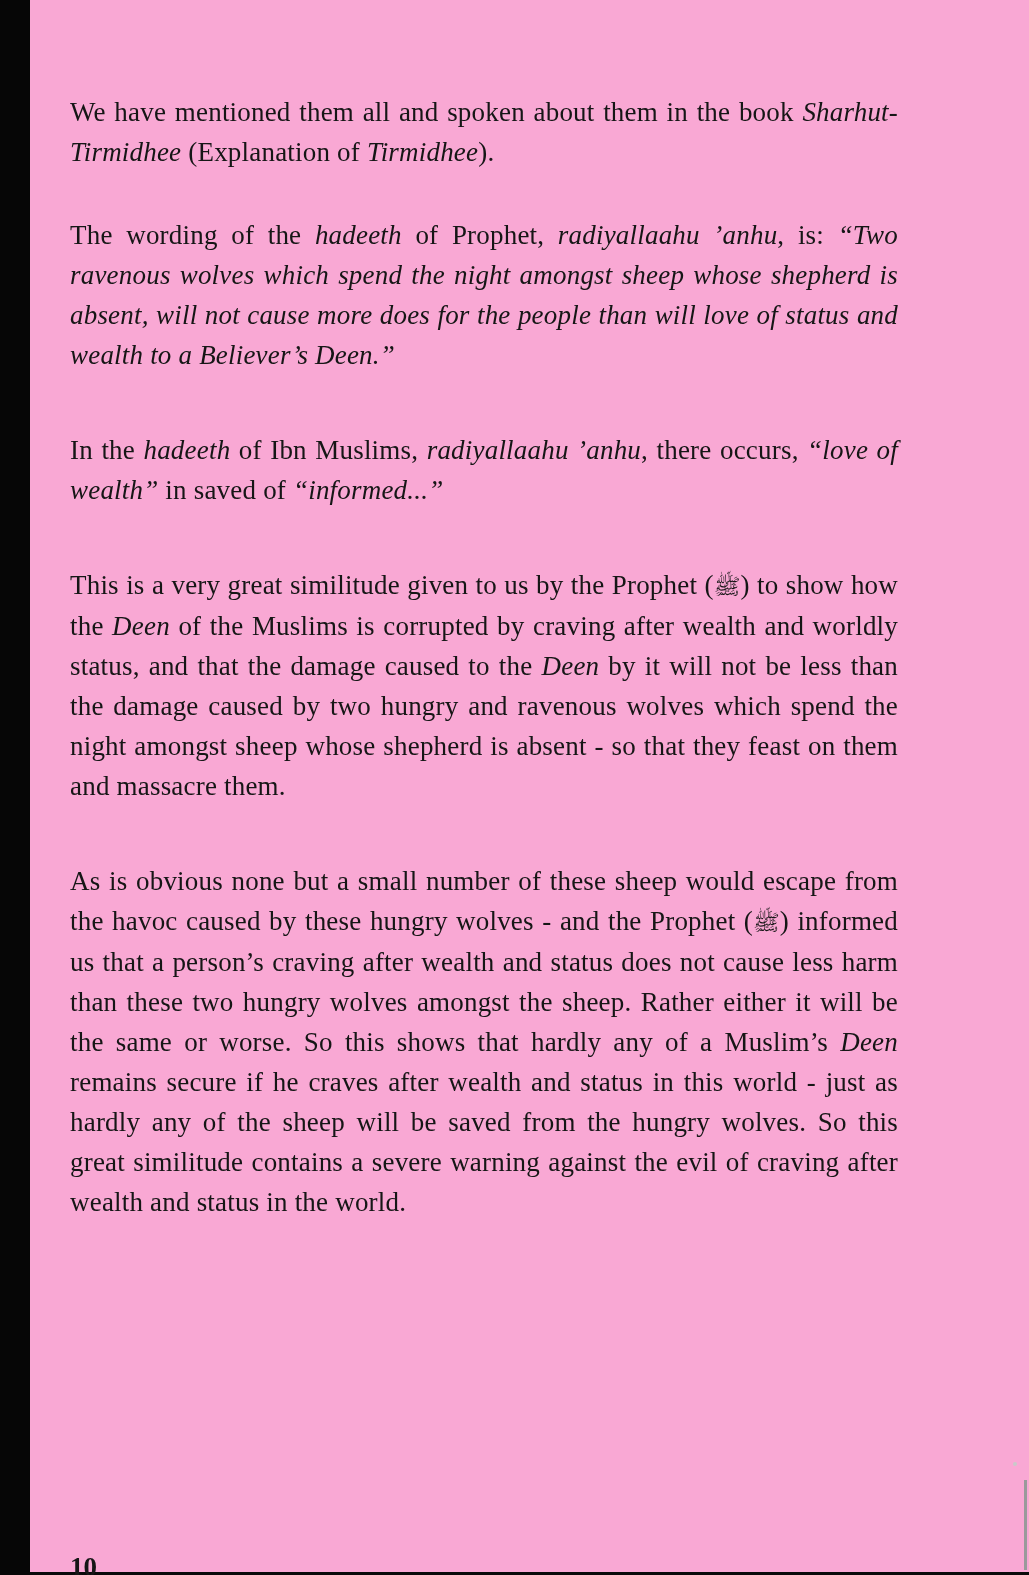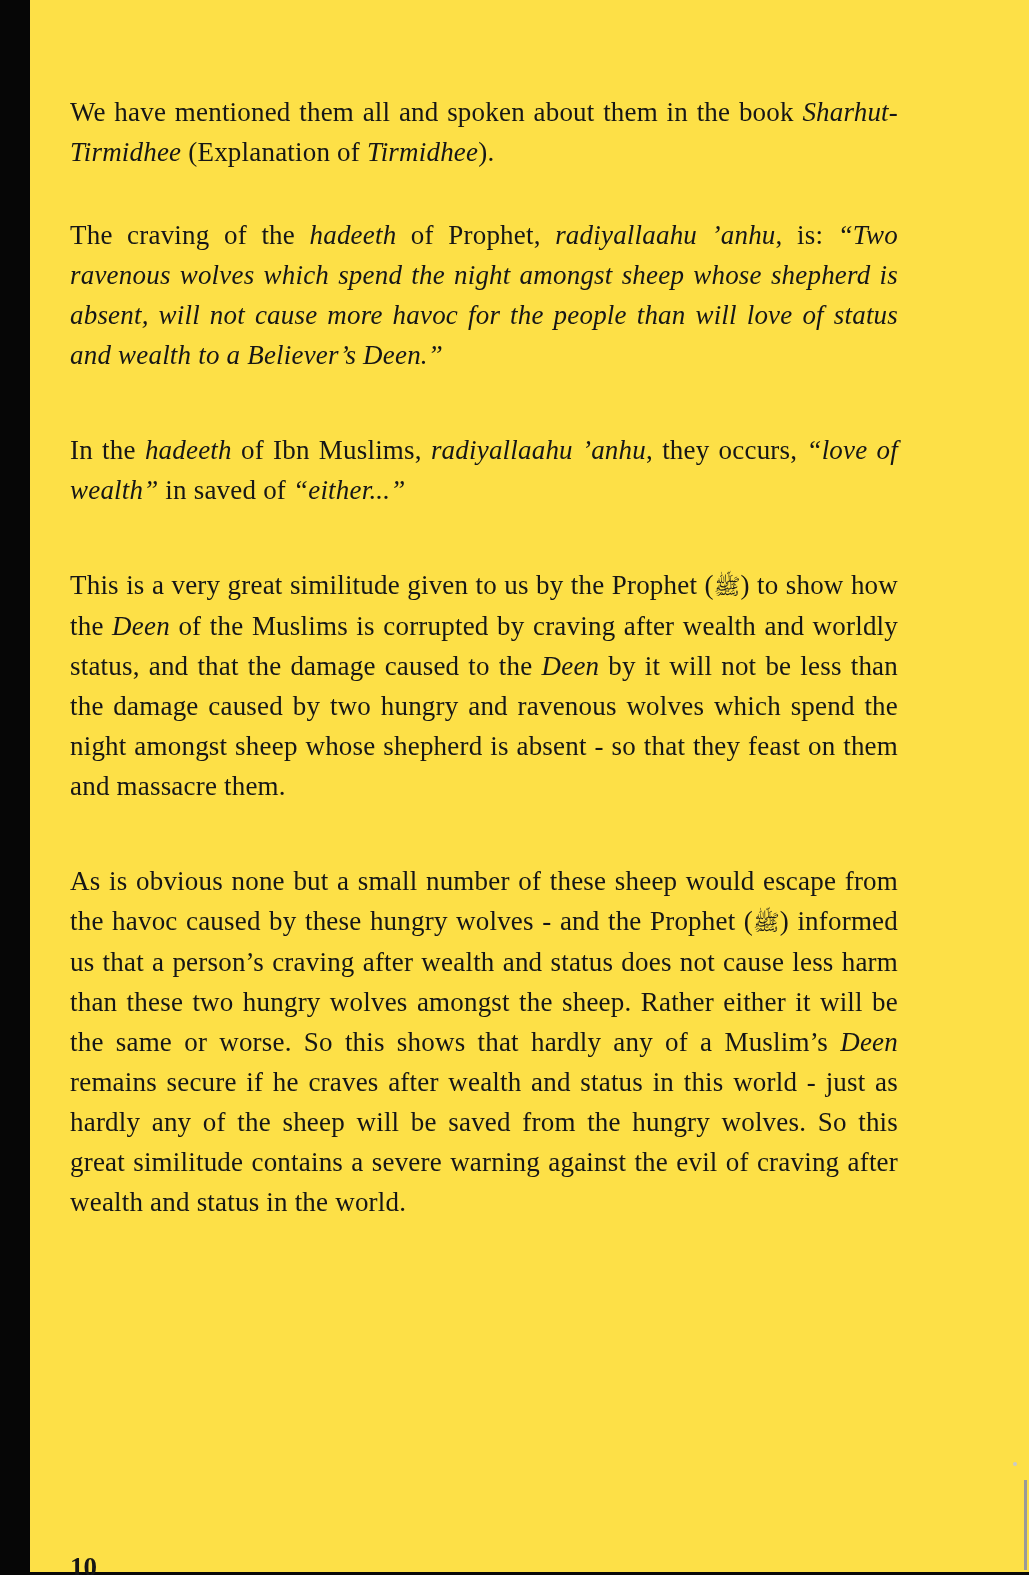--- a/index.html
+++ b/index.html
@@ -5,21 +5,21 @@
   html, body {
     margin: 0;
     padding: 0;
     background: #e8e8e8;
     font-family: "Liberation Serif", serif;
   }
   .scan-page {
     position: relative;
     width: 1029px;
     height: 1575px;
-    background: #fde047;
+    background: #f9a8d4;
     overflow: hidden;
   }
   .left-edge-bar {
     position: absolute;
     left: 0;
     top: 0;
     width: 30px;
     height: 1575px;
     background: #060606;
   }
@@ -90,21 +90,21 @@
 
 <div class="scan-page">
 
   <div class="left-edge-bar"></div>
   <div class="bottom-edge-line"></div>
   <div class="right-edge-mark"></div>
   <div class="corner-speck"></div>
 
   <main class="text-block">
     <p class="para"><span>We have mentioned them all and spoken about them in the book </span><span class="it">Sharhut-Tirmidhee</span><span> (Explanation of </span><span class="it">Tirmidhee</span><span>).</span></p>
-    <p class="para quote-gap"><span>The craving of the </span><span class="it">hadeeth</span><span> of Prophet, </span><span class="it">radiyallaahu ’anhu</span><span>, is: </span><span class="it">“Two ravenous wolves which spend the night amongst sheep whose shepherd is absent, will not cause more havoc for the people than will love of status and wealth to a Believer’s Deen.”</span></p>
-    <p class="para quote-gap"><span>In the </span><span class="it">hadeeth</span><span> of Ibn Muslims, </span><span class="it">radiyallaahu ’anhu</span><span>, they occurs, </span><span class="it">“love of wealth”</span><span> in saved of </span><span class="it">“either...”</span></p>
+    <p class="para quote-gap"><span>The wording of the </span><span class="it">hadeeth</span><span> of Prophet, </span><span class="it">radiyallaahu ’anhu</span><span>, is: </span><span class="it">“Two ravenous wolves which spend the night amongst sheep whose shepherd is absent, will not cause more does for the people than will love of status and wealth to a Believer’s Deen.”</span></p>
+    <p class="para quote-gap"><span>In the </span><span class="it">hadeeth</span><span> of Ibn Muslims, </span><span class="it">radiyallaahu ’anhu</span><span>, there occurs, </span><span class="it">“love of wealth”</span><span> in saved of </span><span class="it">“informed...”</span></p>
     <p class="para quote-gap"><span>This is a very great similitude given to us by the Prophet (</span><span class="sym">ﷺ</span><span>) to show how the </span><span class="it">Deen</span><span> of the Muslims is corrupted by craving after wealth and worldly status, and that the damage caused to the </span><span class="it">Deen</span><span> by it will not be less than the damage caused by two hungry and ravenous wolves which spend the night amongst sheep whose shepherd is absent - so that they feast on them and massacre them.</span></p>
     <p class="para"><span>As is obvious none but a small number of these sheep would escape from the havoc caused by these hungry wolves - and the Prophet (</span><span class="sym">ﷺ</span><span>) informed us that a person’s craving after wealth and status does not cause less harm than these two hungry wolves amongst the sheep. Rather either it will be the same or worse. So this shows that hardly any of a Muslim’s </span><span class="it">Deen</span><span> remains secure if he craves after wealth and status in this world - just as hardly any of the sheep will be saved from the hungry wolves. So this great similitude contains a severe warning against the evil of craving after wealth and status in the world.</span></p>
   </main>
 
   <div class="page-number">10</div>
 
 </div>
 
 </body></html>

